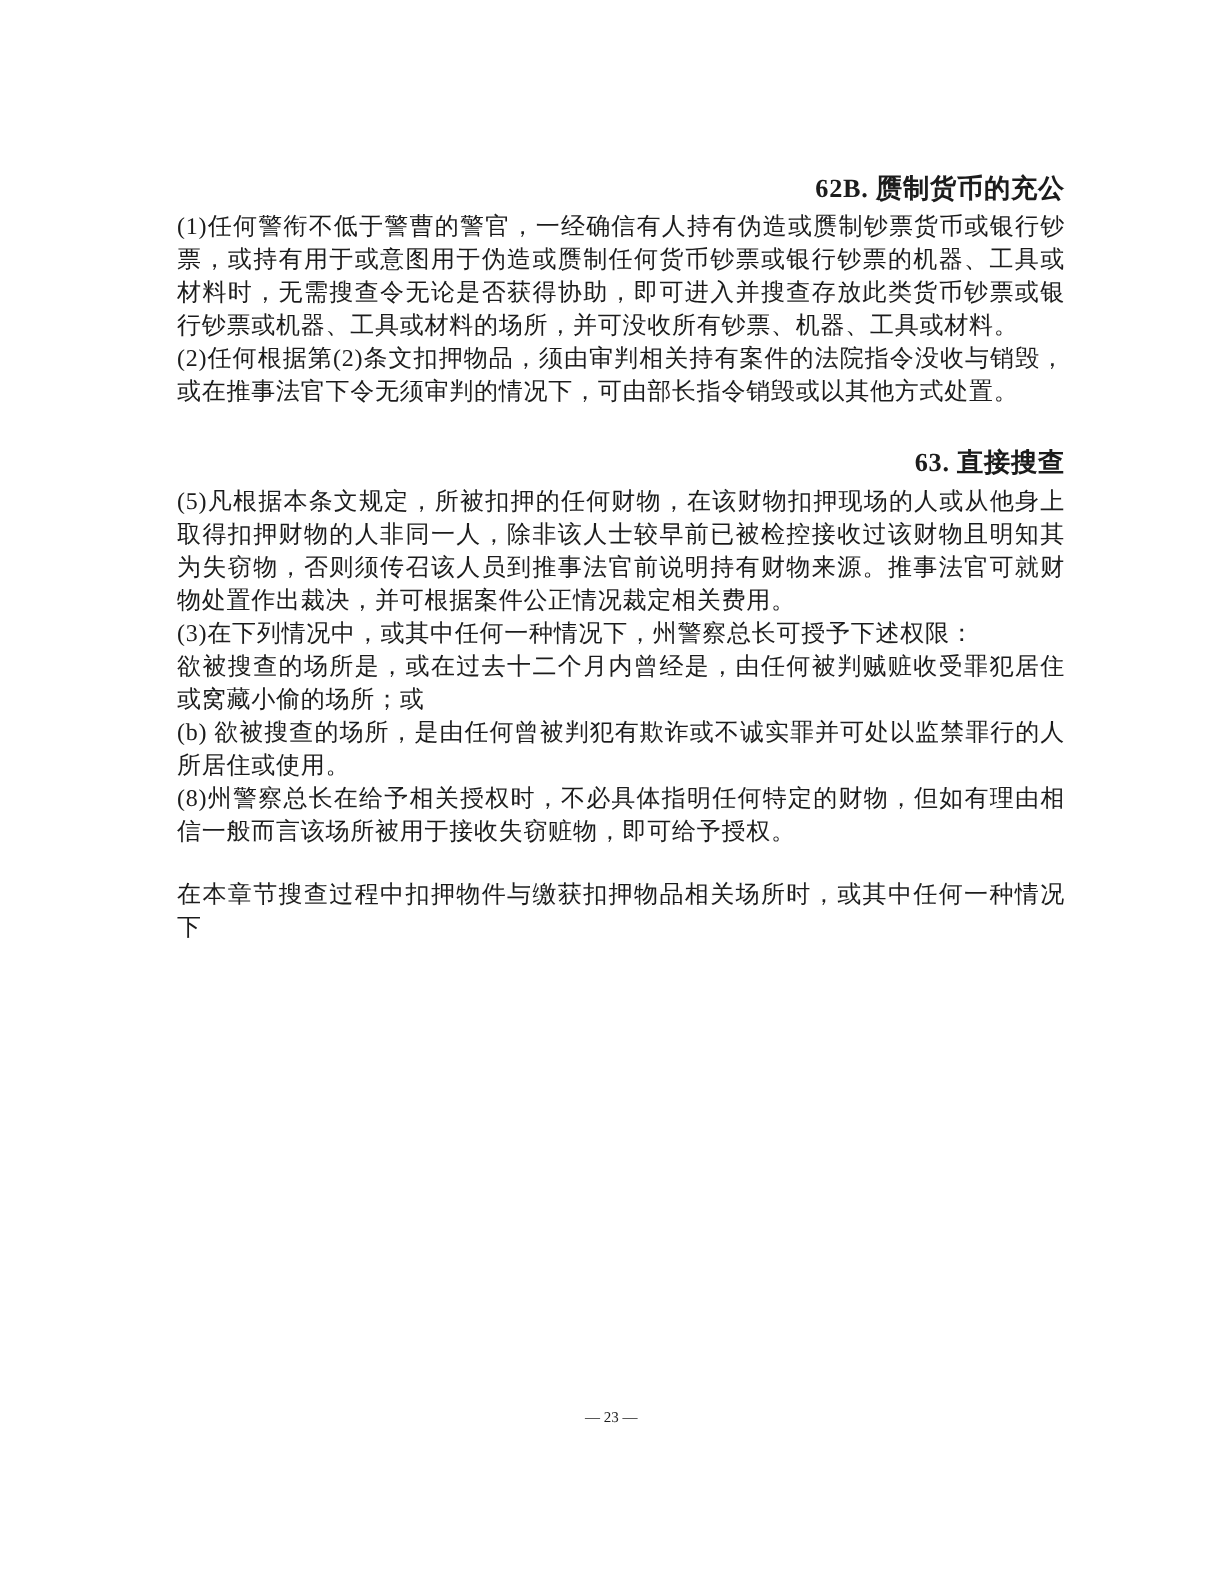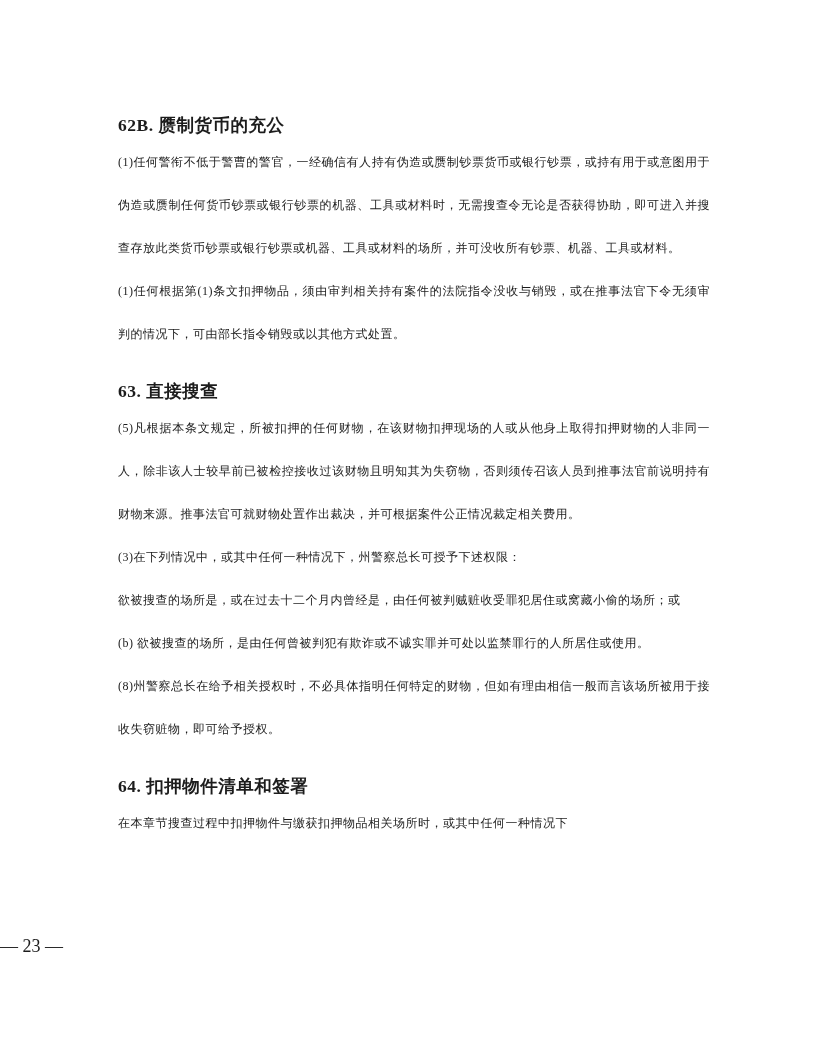--- a/index.html
+++ b/index.html
@@ -23,64 +23,63 @@
     width: 592px;
   }
   .doc-section { margin: 0; }
   .doc-section + .doc-section { margin-top: 20px; }
   .heading {
     font-size: 17.5px;
     font-weight: bold;
     line-height: 31px;
     margin: 0;
     letter-spacing: 0.5px;
-    text-align: left;
+    text-align: right;
   }
   .para {
-    font-size: 12px;
-    line-height: 43px;
+    font-size: 16px;
+    line-height: 22px;
     margin: 0;
     text-align: justify;
     text-justify: inter-character;
     letter-spacing: 0.5px;
     word-break: break-all;
   }
   .footer {
     position: absolute;
     top: 936px;
     left: 0;
     width: 100%;
-    text-align: left;
-    font-size: 18px;
+    text-align: center;
+    font-size: 10px;
     line-height: 20px;
     color: #1c1c1c;
   }
 </style>
 </head>
 <body>
 
 <div class="page">
   <div class="content">
 
     <section class="doc-section">
       <h2 class="heading">62B.  赝制货币的充公</h2>
       <p class="para">(1)任何警衔不低于警曹的警官，一经确信有人持有伪造或赝制钞票货币或银行钞票，或持有用于或意图用于伪造或赝制任何货币钞票或银行钞票的机器、工具或材料时，无需搜查令无论是否获得协助，即可进入并搜查存放此类货币钞票或银行钞票或机器、工具或材料的场所，并可没收所有钞票、机器、工具或材料。</p>
-      <p class="para">(1)任何根据第(1)条文扣押物品，须由审判相关持有案件的法院指令没收与销毁，或在推事法官下令无须审判的情况下，可由部长指令销毁或以其他方式处置。</p>
+      <p class="para">(2)任何根据第(2)条文扣押物品，须由审判相关持有案件的法院指令没收与销毁，或在推事法官下令无须审判的情况下，可由部长指令销毁或以其他方式处置。</p>
     </section>
 
     <section class="doc-section">
       <h2 class="heading">63. 直接搜查</h2>
       <p class="para">(5)凡根据本条文规定，所被扣押的任何财物，在该财物扣押现场的人或从他身上取得扣押财物的人非同一人，除非该人士较早前已被检控接收过该财物且明知其为失窃物，否则须传召该人员到推事法官前说明持有财物来源。推事法官可就财物处置作出裁决，并可根据案件公正情况裁定相关费用。</p>
       <p class="para">(3)在下列情况中，或其中任何一种情况下，州警察总长可授予下述权限：</p>
       <p class="para">欲被搜查的场所是，或在过去十二个月内曾经是，由任何被判贼赃收受罪犯居住或窝藏小偷的场所；或</p>
       <p class="para">(b) 欲被搜查的场所，是由任何曾被判犯有欺诈或不诚实罪并可处以监禁罪行的人所居住或使用。</p>
       <p class="para">(8)州警察总长在给予相关授权时，不必具体指明任何特定的财物，但如有理由相信一般而言该场所被用于接收失窃赃物，即可给予授权。</p>
     </section>
 
     <section class="doc-section">
-      <h2 class="heading">64. 扣押物件清单和签署</h2>
       <p class="para">在本章节搜查过程中扣押物件与缴获扣押物品相关场所时，或其中任何一种情况下</p>
     </section>
 
   </div>
 
   <div class="footer">— 23 —</div>
 </div>
 
 </body></html>

